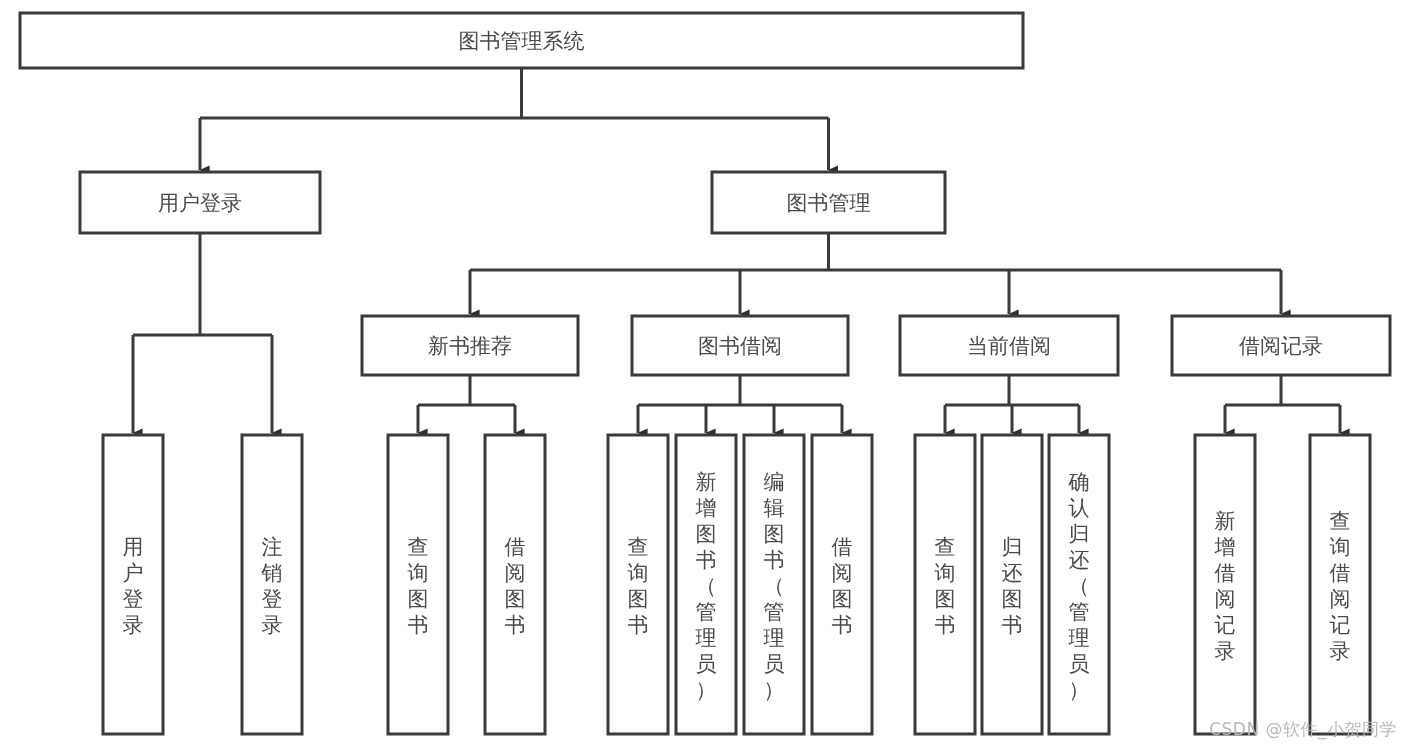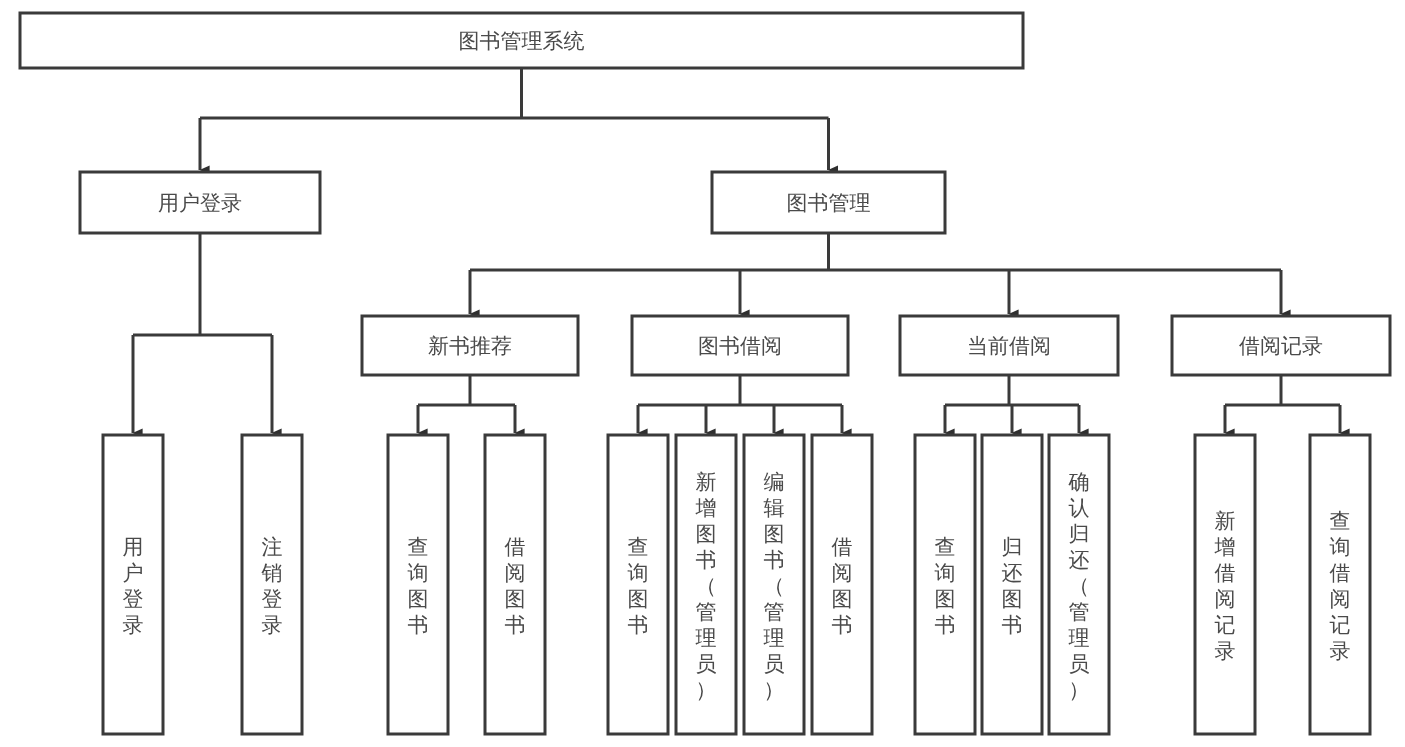--- a/index.html
+++ b/index.html
@@ -138,13 +138,14 @@
           <rect x="1195" y="435" width="60" height="299" class="nodebox"></rect>
           <text x="1225" y="527.5" class="leaflabel"><tspan x="1225" dy="0">新</tspan><tspan x="1225" dy="26">增</tspan><tspan x="1225" dy="26">借</tspan><tspan x="1225" dy="26">阅</tspan><tspan x="1225" dy="26">记</tspan><tspan x="1225" dy="26">录</tspan></text>
         </g>
         <g>
           <rect x="1310" y="435" width="60" height="299" class="nodebox"></rect>
           <text x="1340" y="527.5" class="leaflabel"><tspan x="1340" dy="0">查</tspan><tspan x="1340" dy="26">询</tspan><tspan x="1340" dy="26">借</tspan><tspan x="1340" dy="26">阅</tspan><tspan x="1340" dy="26">记</tspan><tspan x="1340" dy="26">录</tspan></text>
         </g>
       </g>
   </svg>
 
+  <div class="watermark">CSDN @软件_小贺同学</div>
 </div>
 
 </body></html>

